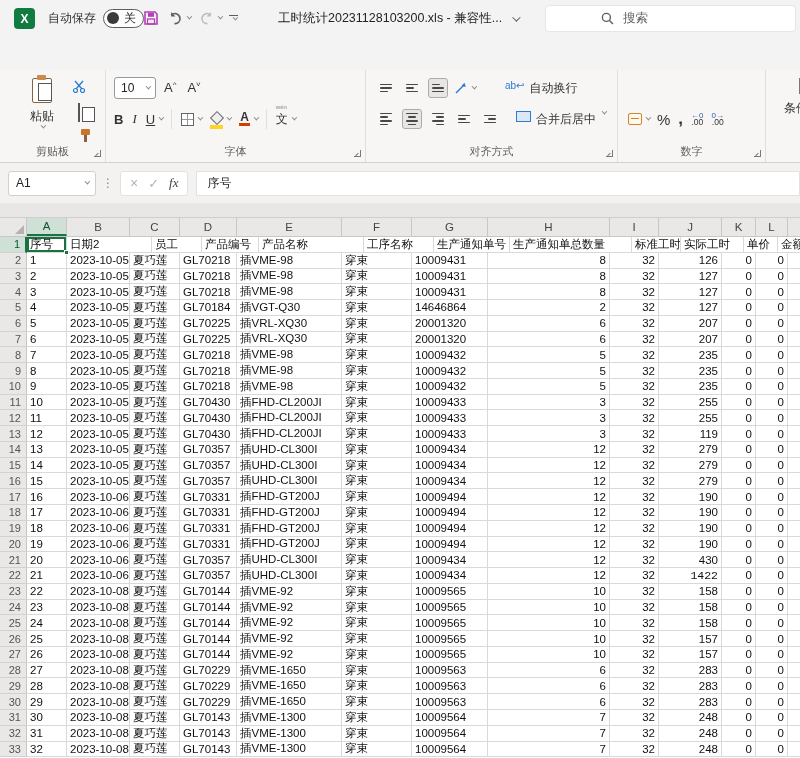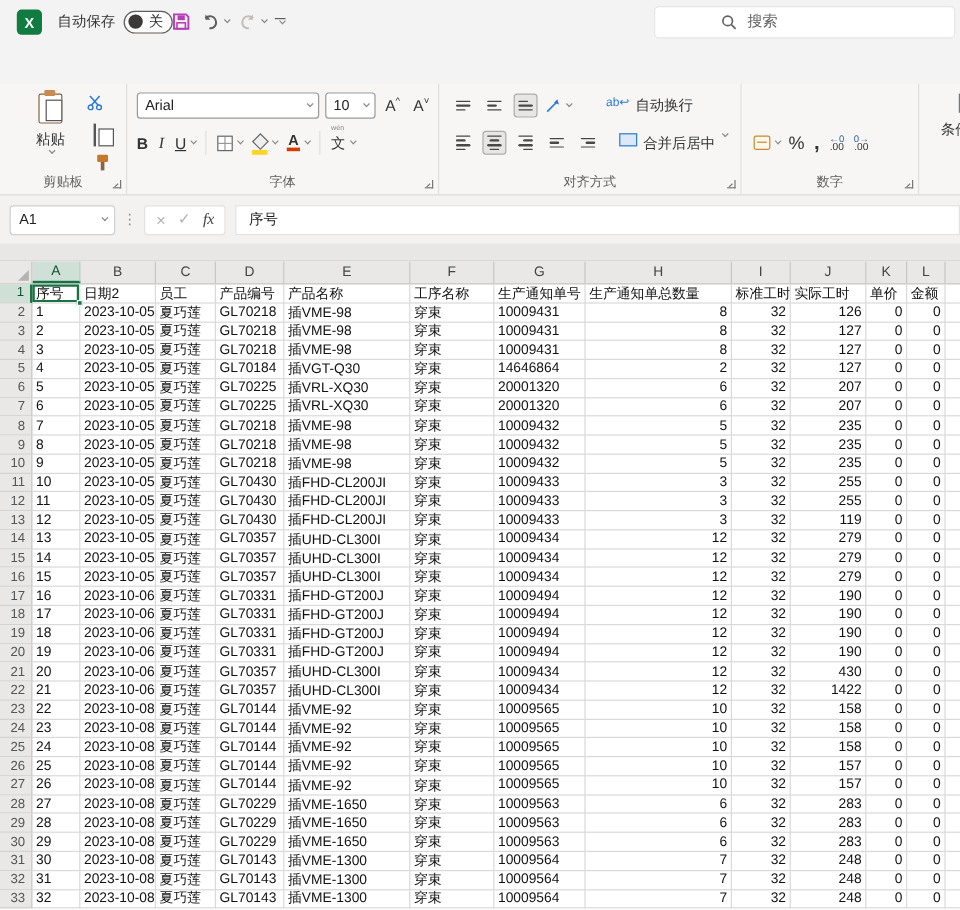--- a/index.html
+++ b/index.html
@@ -168,20 +168,24 @@
           <path d="M13 4 C 10 1.5, 5 2, 4 7 C 3.4 10.5, 6.5 13, 9.5 12.5" fill="none" stroke="#c0bebc" stroke-width="1.6"></path>
           <path d="M12.8 1 L12.8 5.4 L8.6 5.4 Z" fill="#c0bebc"></path>
         </svg>
         <span class="chev sm"></span>
       </span>
       <span class="qat-sep-chev">
         <span class="bar"></span>
           <span class="chev sm"></span>
       </span>
     </div>
+    <div class="doc-title">
+      <span>工时统计20231128103200.xls - 兼容性...</span>
+      <span class="chev"></span>
+    </div>
     <div class="searchbox">
       <svg width="13" height="13" viewBox="0 0 13 13">
         <circle cx="5.4" cy="5.4" r="4" fill="none" stroke="#616161" stroke-width="1.4"></circle>
         <line x1="8.5" y1="8.5" x2="12" y2="12" stroke="#616161" stroke-width="1.4"></line>
       </svg>
       <span class="search-text">搜索</span>
     </div>
   </div>
 
 
@@ -204,24 +208,20 @@
         </span>
         <span><span class="copy-ic"></span></span>
         <span><span class="painter-ic"></span></span>
       </div>
       <div class="glabel">剪贴板</div>
       <span class="launcher"></span>
     </div>
 
     <div class="rgroup g-font">
       <div class="font-row1">
-        <div class="combo font-name-combo">
-          <span>Arial</span>
-          <span class="chev sm"></span>
-        </div>
         <div class="combo font-size-combo">
           <span>10</span>
           <span class="chev sm"></span>
         </div>
         <span class="fontAbtn"><span>A</span><sup>^</sup></span>
         <span class="fontAbtn"><span>A</span><sup>˅</sup></span>
       </div>
       <div class="font-row2">
         <span class="fbtn">
             <span class="b">B</span>
@@ -400,21 +400,21 @@
         <div class="colh" style="width: 49px;">I</div>
         <div class="colh" style="width: 63px;">J</div>
         <div class="colh" style="width: 34px;">K</div>
         <div class="colh" style="width: 32px;">L</div>
         <div class="colfill"></div>
       </div>
     <div class="gridbody" id="gridbody">
         <div class="grow">
           <div class="rownum hl">1</div>
           <div class="cell a1sel" style="width: 40px;">序号<span class="fillhandle"></span></div>
-          <div class="cell" style="width: 63px;">日期2</div>
+          <div class="cell" style="width: 85px;">日期2</div>
           <div class="cell" style="width: 50px;">员工</div>
           <div class="cell" style="width: 57px;">产品编号</div>
           <div class="cell" style="width: 105px;">产品名称</div>
           <div class="cell" style="width: 70px;">工序名称</div>
           <div class="cell" style="width: 76px;">生产通知单号</div>
           <div class="cell" style="width: 122px;">生产通知单总数量</div>
           <div class="cell" style="width: 49px;">标准工时</div>
           <div class="cell" style="width: 63px;">实际工时</div>
           <div class="cell" style="width: 34px;">单价</div>
           <div class="cell" style="width: 32px;">金额</div>
@@ -744,21 +744,21 @@
           <div class="rownum">22</div>
           <div class="cell" style="width: 40px;">21</div>
           <div class="cell" style="width: 63px;">2023-10-06</div>
           <div class="cell" style="width: 50px;">夏巧莲</div>
           <div class="cell" style="width: 57px;">GL70357</div>
           <div class="cell" style="width: 105px;">插UHD-CL300I</div>
           <div class="cell" style="width: 70px;">穿束</div>
           <div class="cell" style="width: 76px;">10009434</div>
           <div class="cell right" style="width: 122px;">12</div>
           <div class="cell right" style="width: 49px;">32</div>
-          <div class="cell right" style="width: 63px;">1422</div>
+          <div class="cell right" style="width: 63px; font-family: Liberation Mono, monospace;">1422</div>
           <div class="cell right" style="width: 34px;">0</div>
           <div class="cell right" style="width: 32px;">0</div>
           <div class="cellfill"></div>
         </div>
         <div class="grow">
           <div class="rownum">23</div>
           <div class="cell" style="width: 40px;">22</div>
           <div class="cell" style="width: 63px;">2023-10-08</div>
           <div class="cell" style="width: 50px;">夏巧莲</div>
           <div class="cell" style="width: 57px;">GL70144</div>

